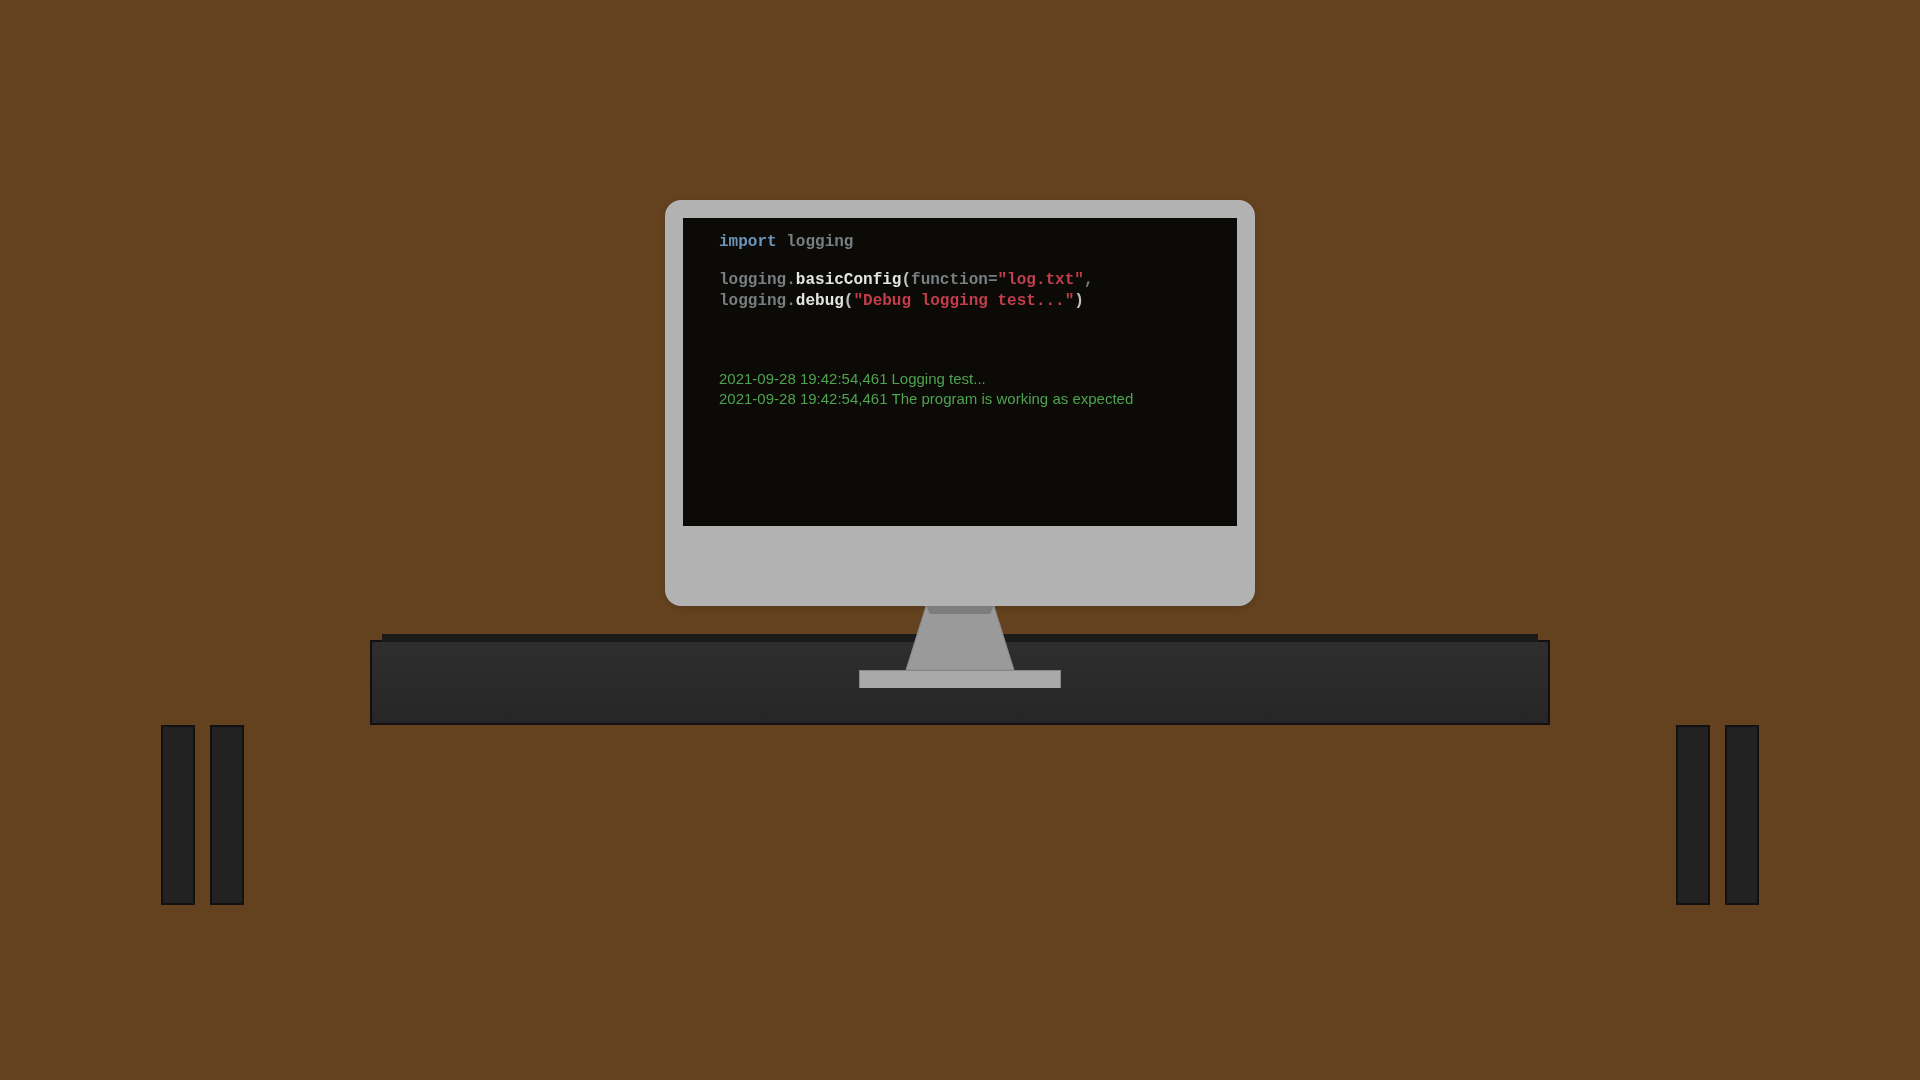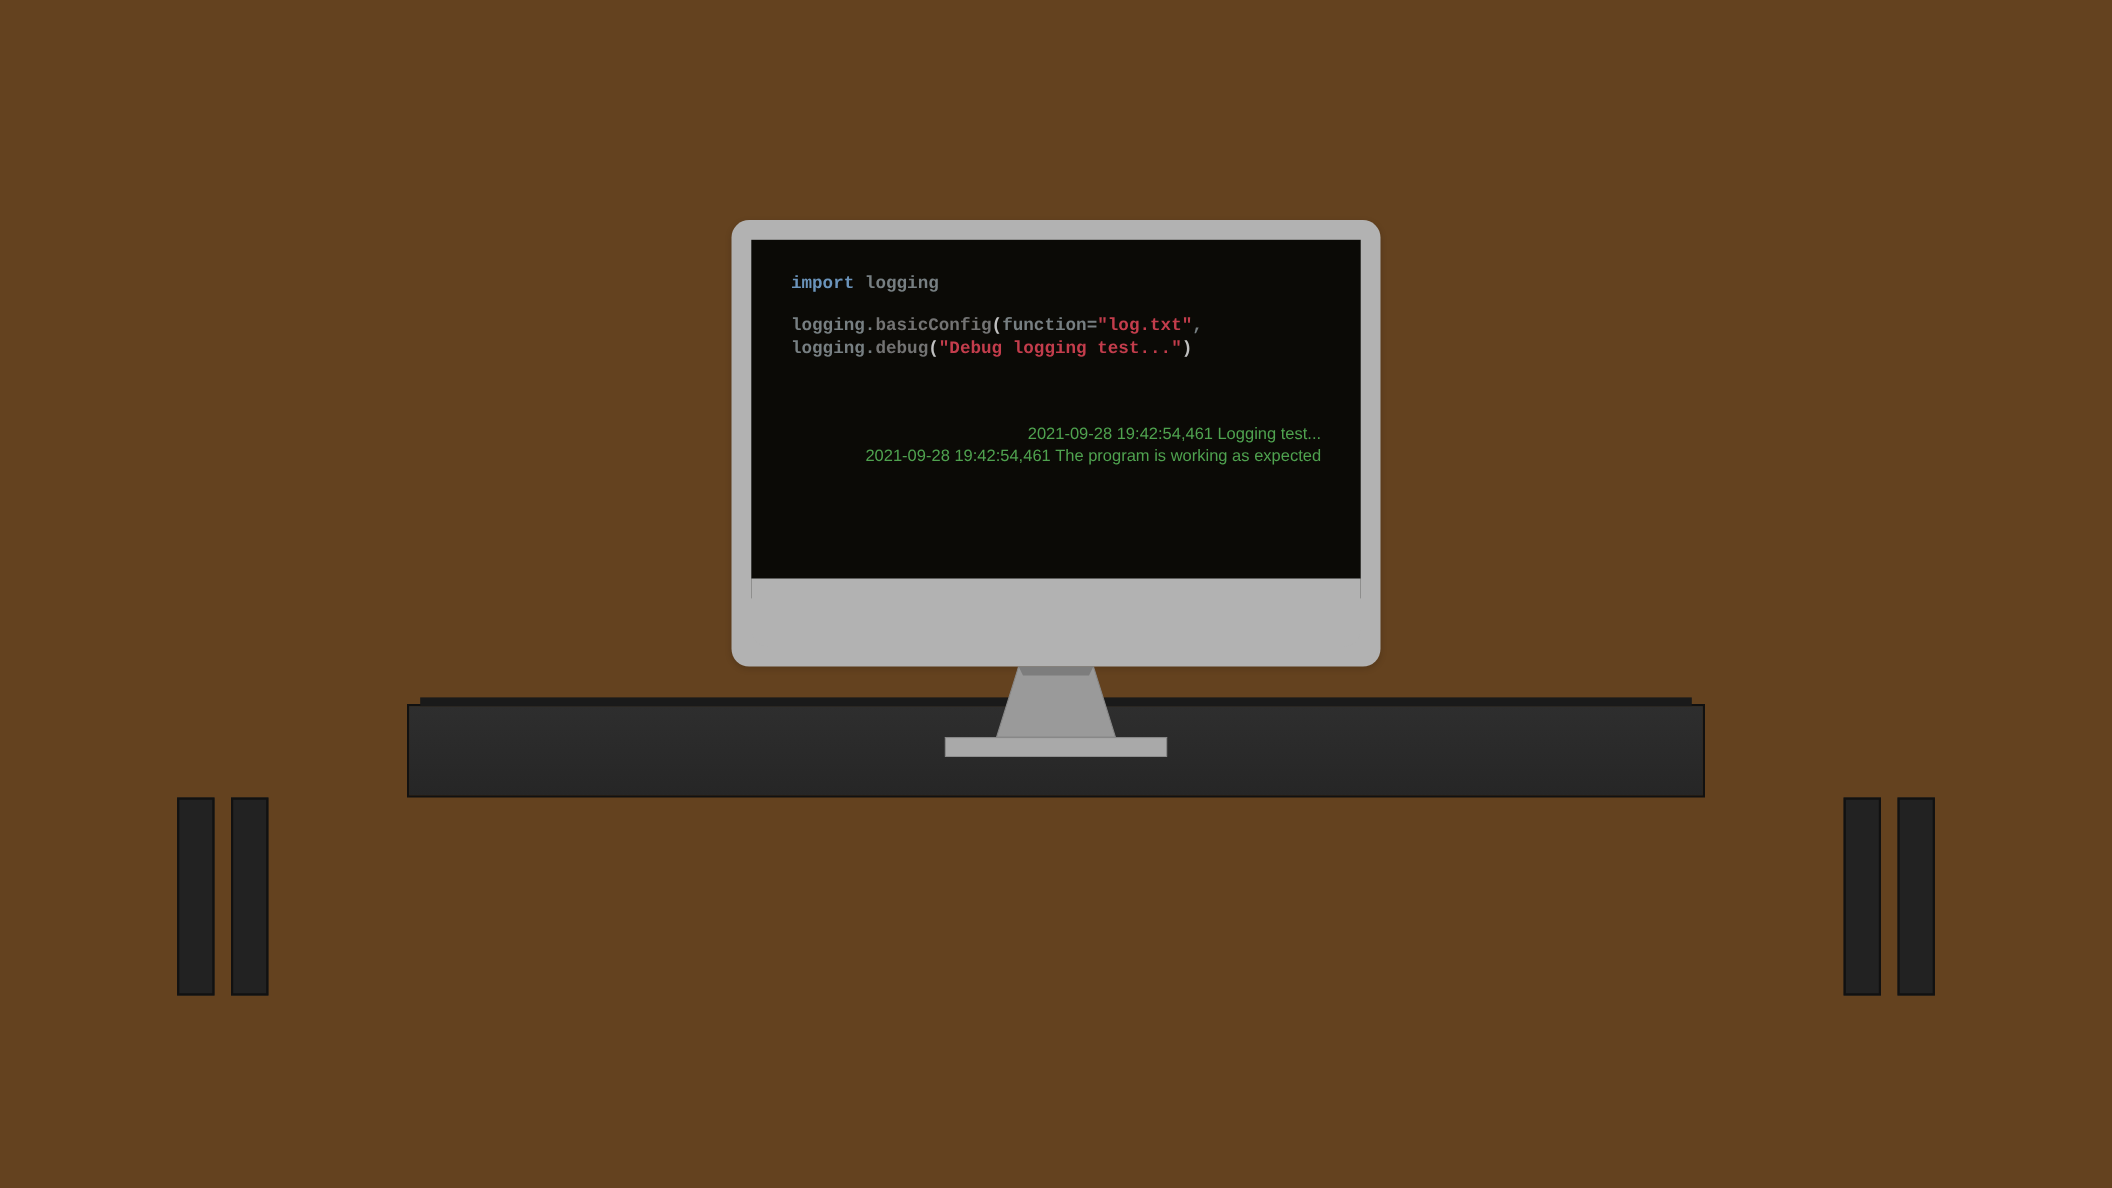--- a/index.html
+++ b/index.html
@@ -75,47 +75,47 @@
       border-bottom: none;
       margin: 0 auto;
       position: relative;
       z-index: 2;
     }
 
     .screen {
       background: #0b0a06;
       width: 100%;
       height: 326px;
-      padding: 30px 36px 22px 36px;
+      padding: 14px 36px 22px 36px;
       color: #fff;
     }
 
     .code {
       font-family: "Menlo", "Consolas", "Courier New", monospace;
       font-size: 16px;
       font-weight: bold;
       line-height: 1.28;
       white-space: nowrap;
     }
     .code .ln { display: block; }
     .c-kw    { color: #6b94bb; } 
     .c-mod   { color: #777f82; } 
-    .c-fn    { color: #737373; } 
+    .c-fn    { color: #e5e5e5; } 
     .c-br    { color: #c0c0c0; } 
     .c-str   { color: #c33d4c; } 
     .blank   { height: 18px; }
 
     .log {
       margin-top: 58px;
       font-family: "Helvetica Neue", Arial, sans-serif;
       font-size: 15px;
       line-height: 1.28;
       color: #4fa24f;
     }
-    .log .lrow { display: block; white-space: nowrap; text-align: right; }
+    .log .lrow { display: block; white-space: nowrap; }
     .log .ts { margin-right: 4px; }
   </style>
 </head>
 <body>
 
 <div class="desk-top"></div>
 <div class="desk-leg l1"></div>
 <div class="desk-leg l2"></div>
 <div class="desk-leg r1"></div>
 <div class="desk-leg r2"></div>

